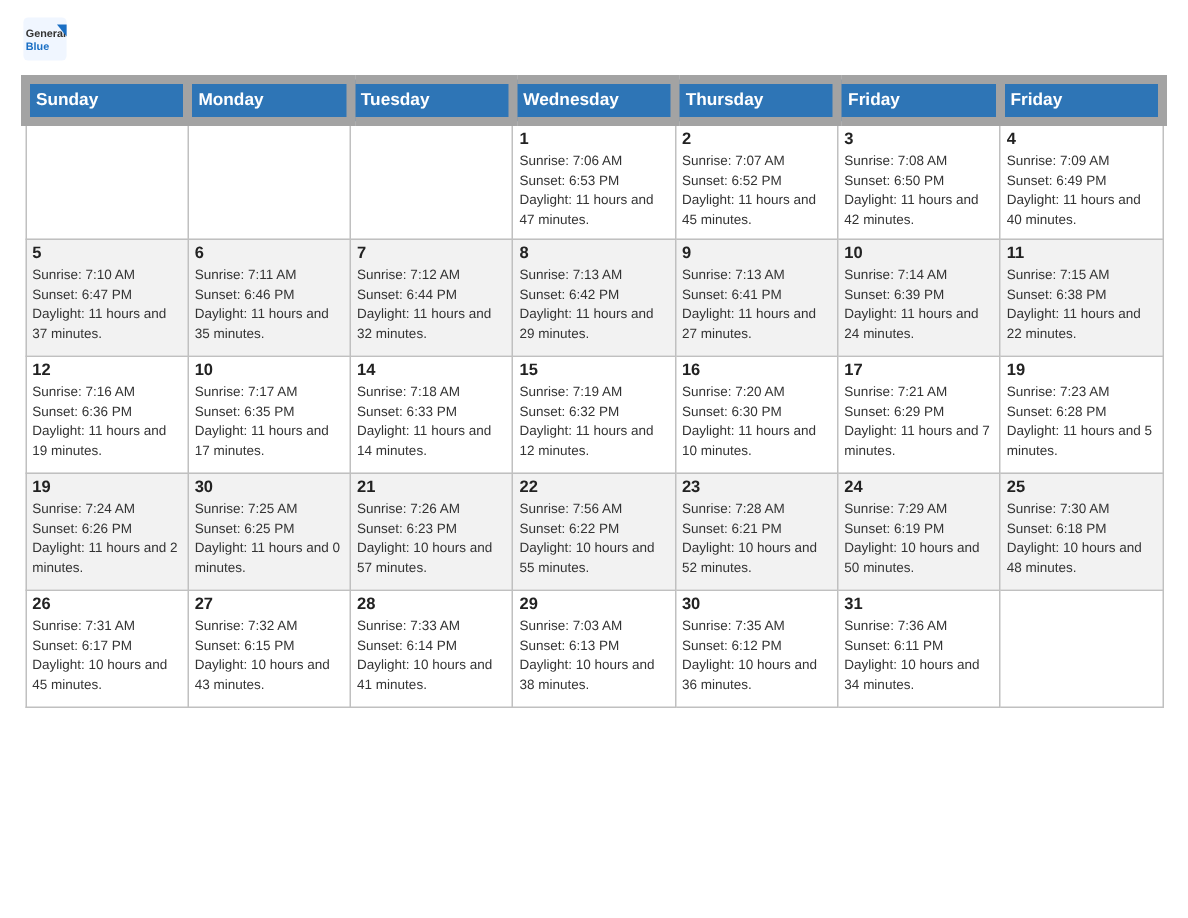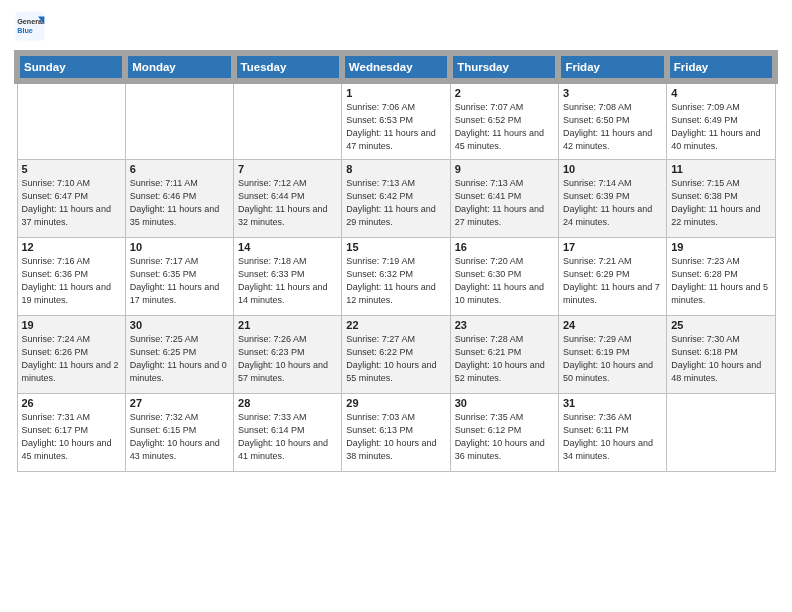--- a/index.html
+++ b/index.html
@@ -288,21 +288,21 @@
           </td>
           <td>
             <span class="day-num">21</span>
             <div class="day-info">Sunrise: 7:26 AM
 Sunset: 6:23 PM
 Daylight: 10 hours
 and 57 minutes.</div>
           </td>
           <td>
             <span class="day-num">22</span>
-            <div class="day-info">Sunrise: 7:27 AM
+            <div class="day-info">Sunrise: 7:56 AM
 Sunset: 6:22 PM
 Daylight: 10 hours
 and 55 minutes.</div>
           </td>
           <td>
             <span class="day-num">23</span>
             <div class="day-info">Sunrise: 7:28 AM
 Sunset: 6:21 PM
 Daylight: 10 hours
 and 52 minutes.</div>

